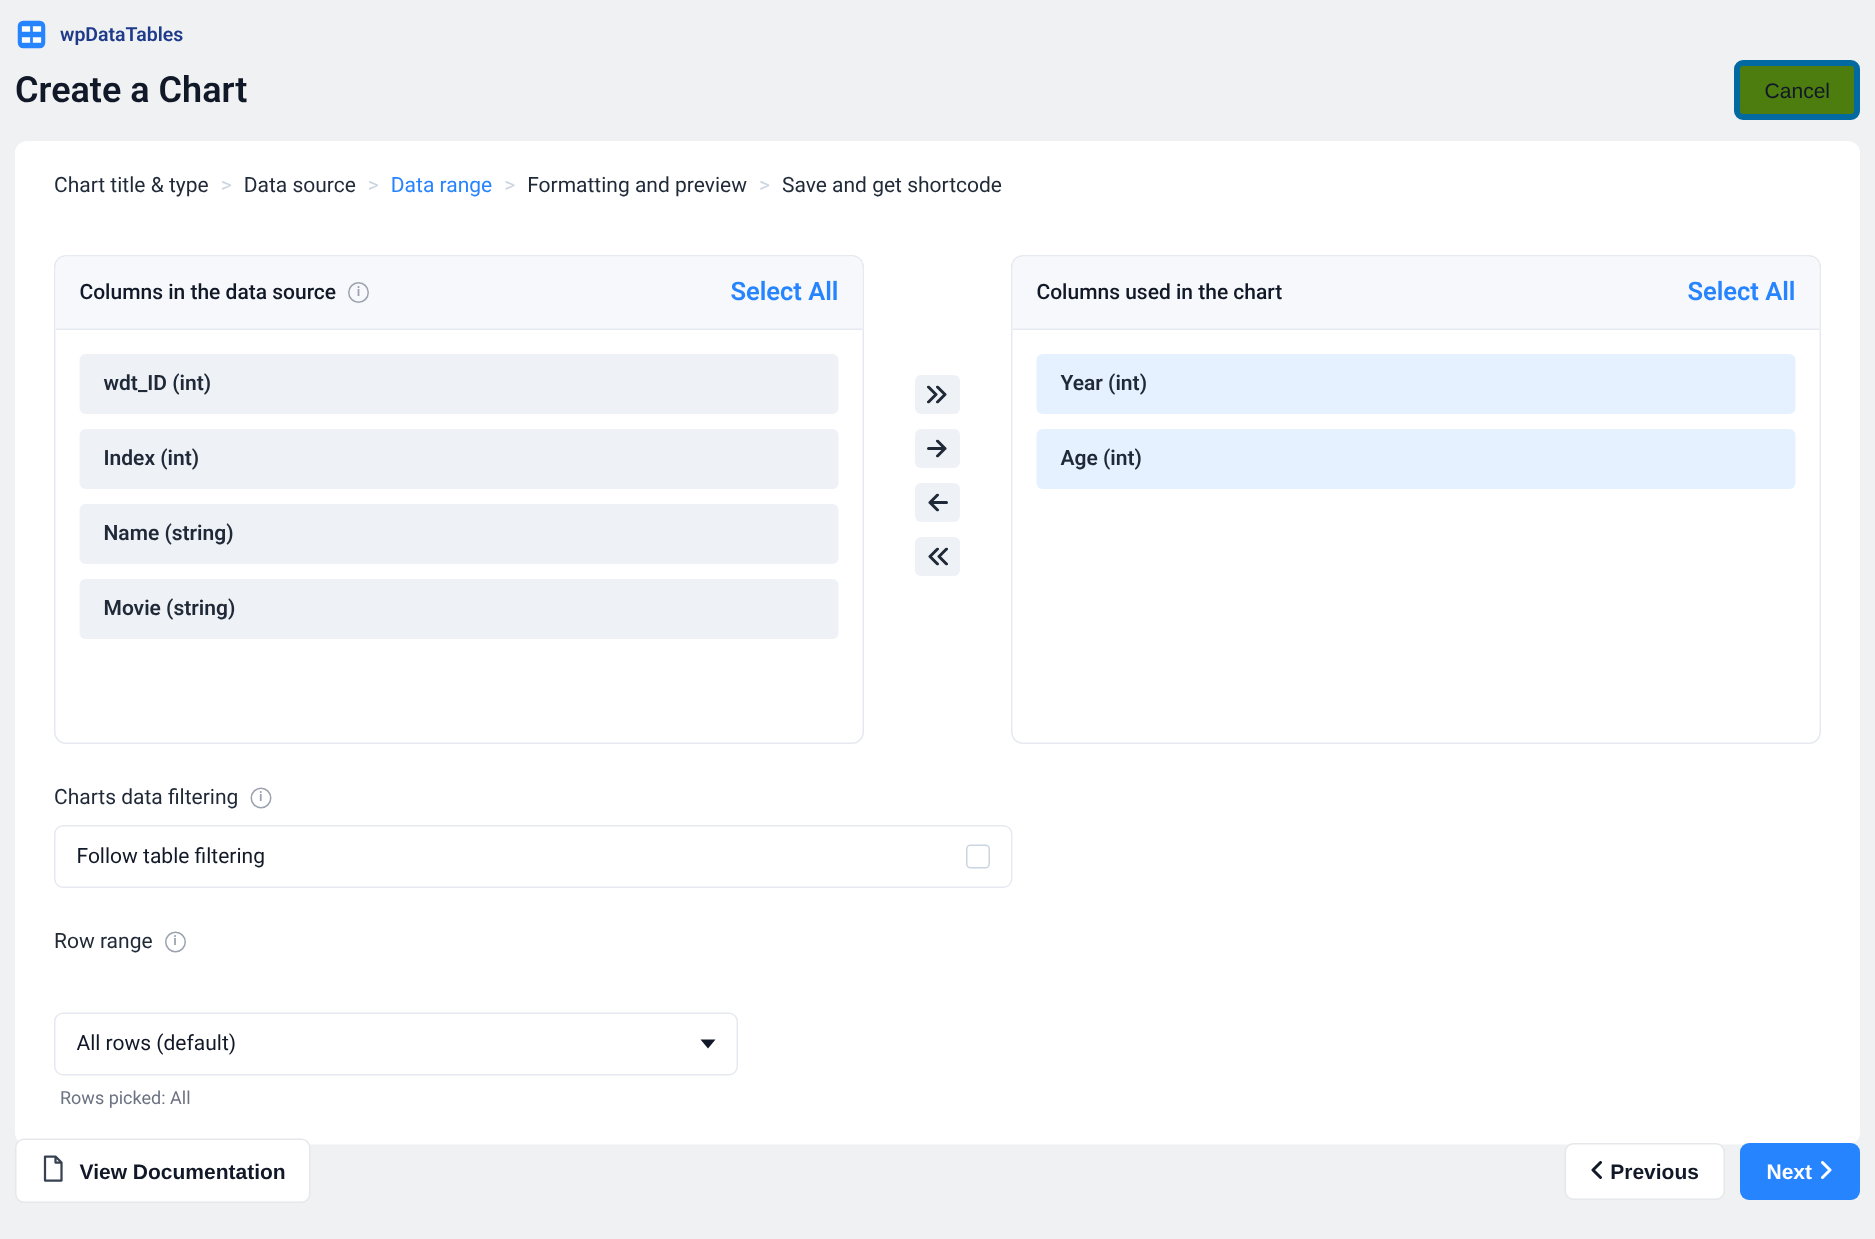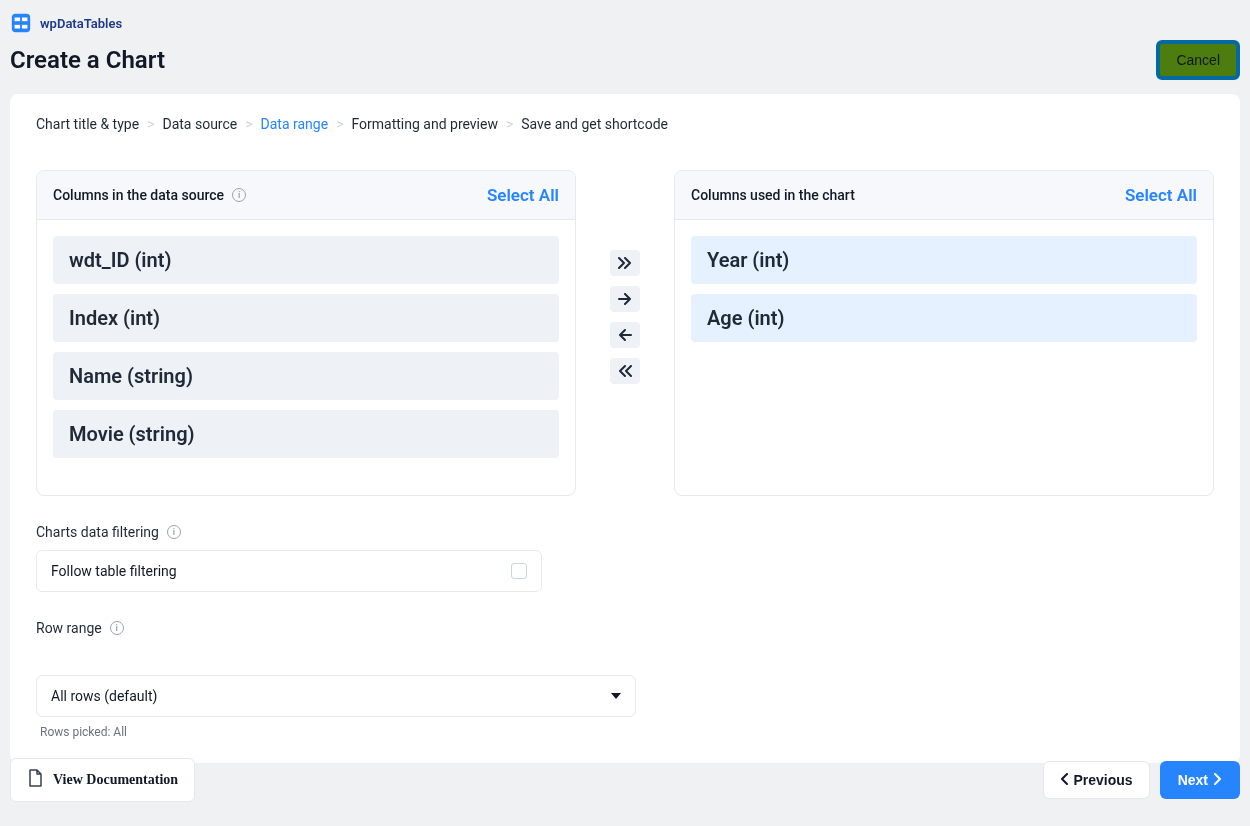--- a/index.html
+++ b/index.html
@@ -133,21 +133,21 @@
   .panel-body {
     padding: 16px;
     display: flex;
     flex-direction: column;
     gap: 10px;
   }
   .col-item {
     background: #eef1f5;
     border-radius: 4px;
     padding: 12px 16px;
-    font-size: 20px;
+    font-size: 14px;
     font-weight: 600;
     color: #1f2937;
     cursor: pointer;
   }
   .col-item.used {
     background: #e6f1ff;
   }
 
   .transfer {
     display: flex;
@@ -174,42 +174,42 @@
     display: flex;
     align-items: center;
     gap: 8px;
     font-size: 14px;
     color: #1f2937;
     margin-top: 28px;
     margin-bottom: 10px;
   }
 
   .toggle-box {
-    width: 506px;
+    width: 639px;
     border: 1px solid #e6e9ef;
     border-radius: 6px;
     background: #fff;
     display: flex;
     align-items: center;
     justify-content: space-between;
     padding: 12px 14px;
     font-size: 14px;
     color: #111827;
   }
   .checkbox {
     width: 16px;
     height: 16px;
     border: 1px solid #cbd5e1;
     border-radius: 3px;
     background: #fff;
     cursor: pointer;
   }
 
   .select-box {
-    width: 600px;
+    width: 456px;
     border: 1px solid #e6e9ef;
     border-radius: 6px;
     background: #fff;
     display: flex;
     align-items: center;
     justify-content: space-between;
     padding: 12px 14px;
     font-size: 14px;
     color: #111827;
     cursor: pointer;
@@ -242,21 +242,20 @@
     border: 1px solid #e5e7eb;
     border-radius: 6px;
     padding: 10px 16px;
     font-size: 14px;
     font-weight: 600;
     color: #111827;
     display: inline-flex;
     align-items: center;
     gap: 10px;
     cursor: pointer;
-    font-family: Liberation Serif, serif;
   }
   .nav-btns {
     display: flex;
     gap: 10px;
   }
   .prev-btn {
     background: #fff;
     border: 1px solid #e5e7eb;
     border-radius: 6px;
     padding: 10px 16px;

